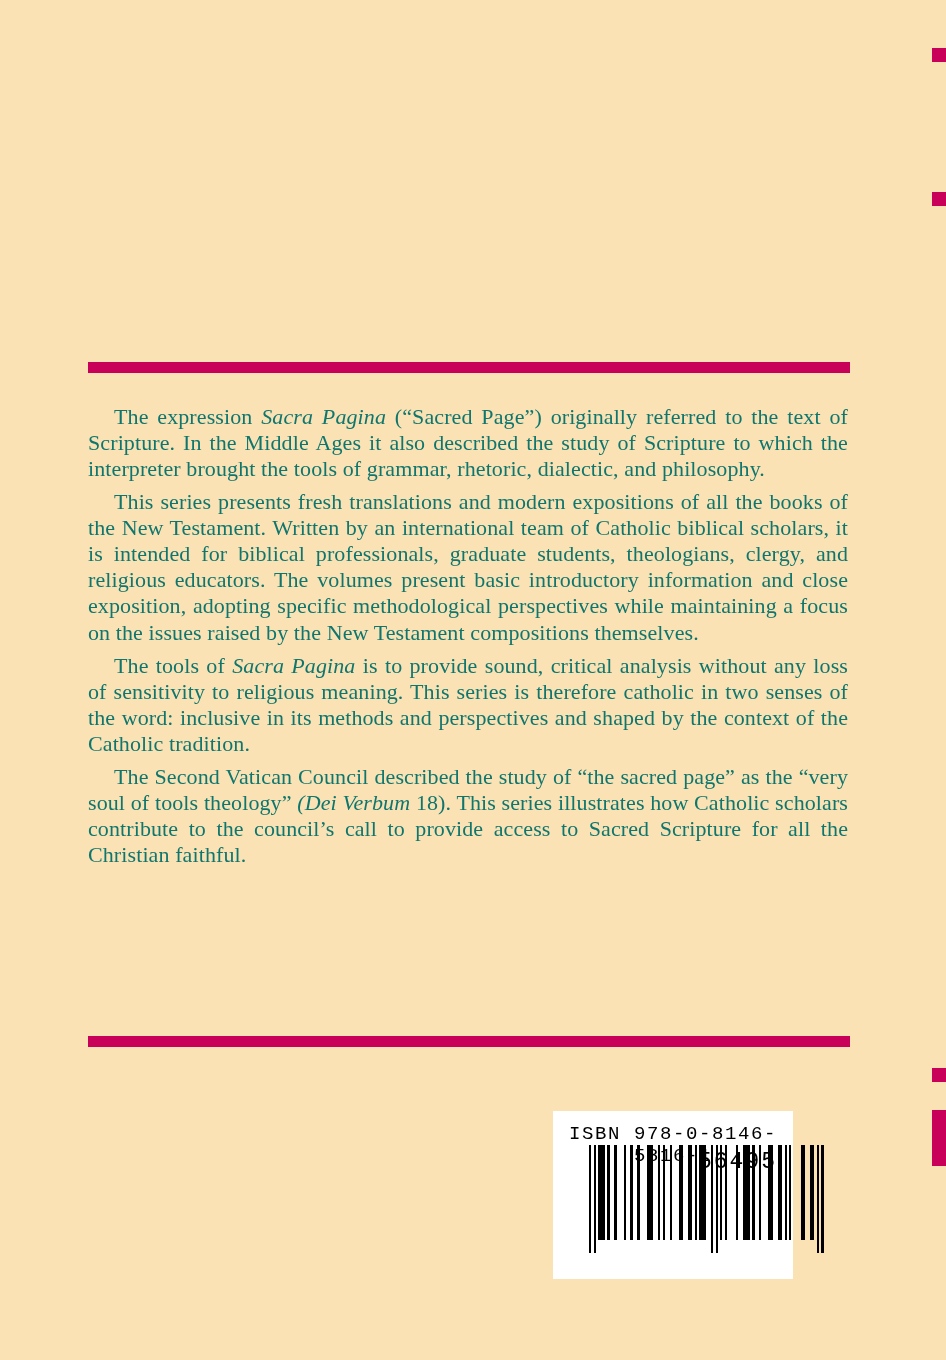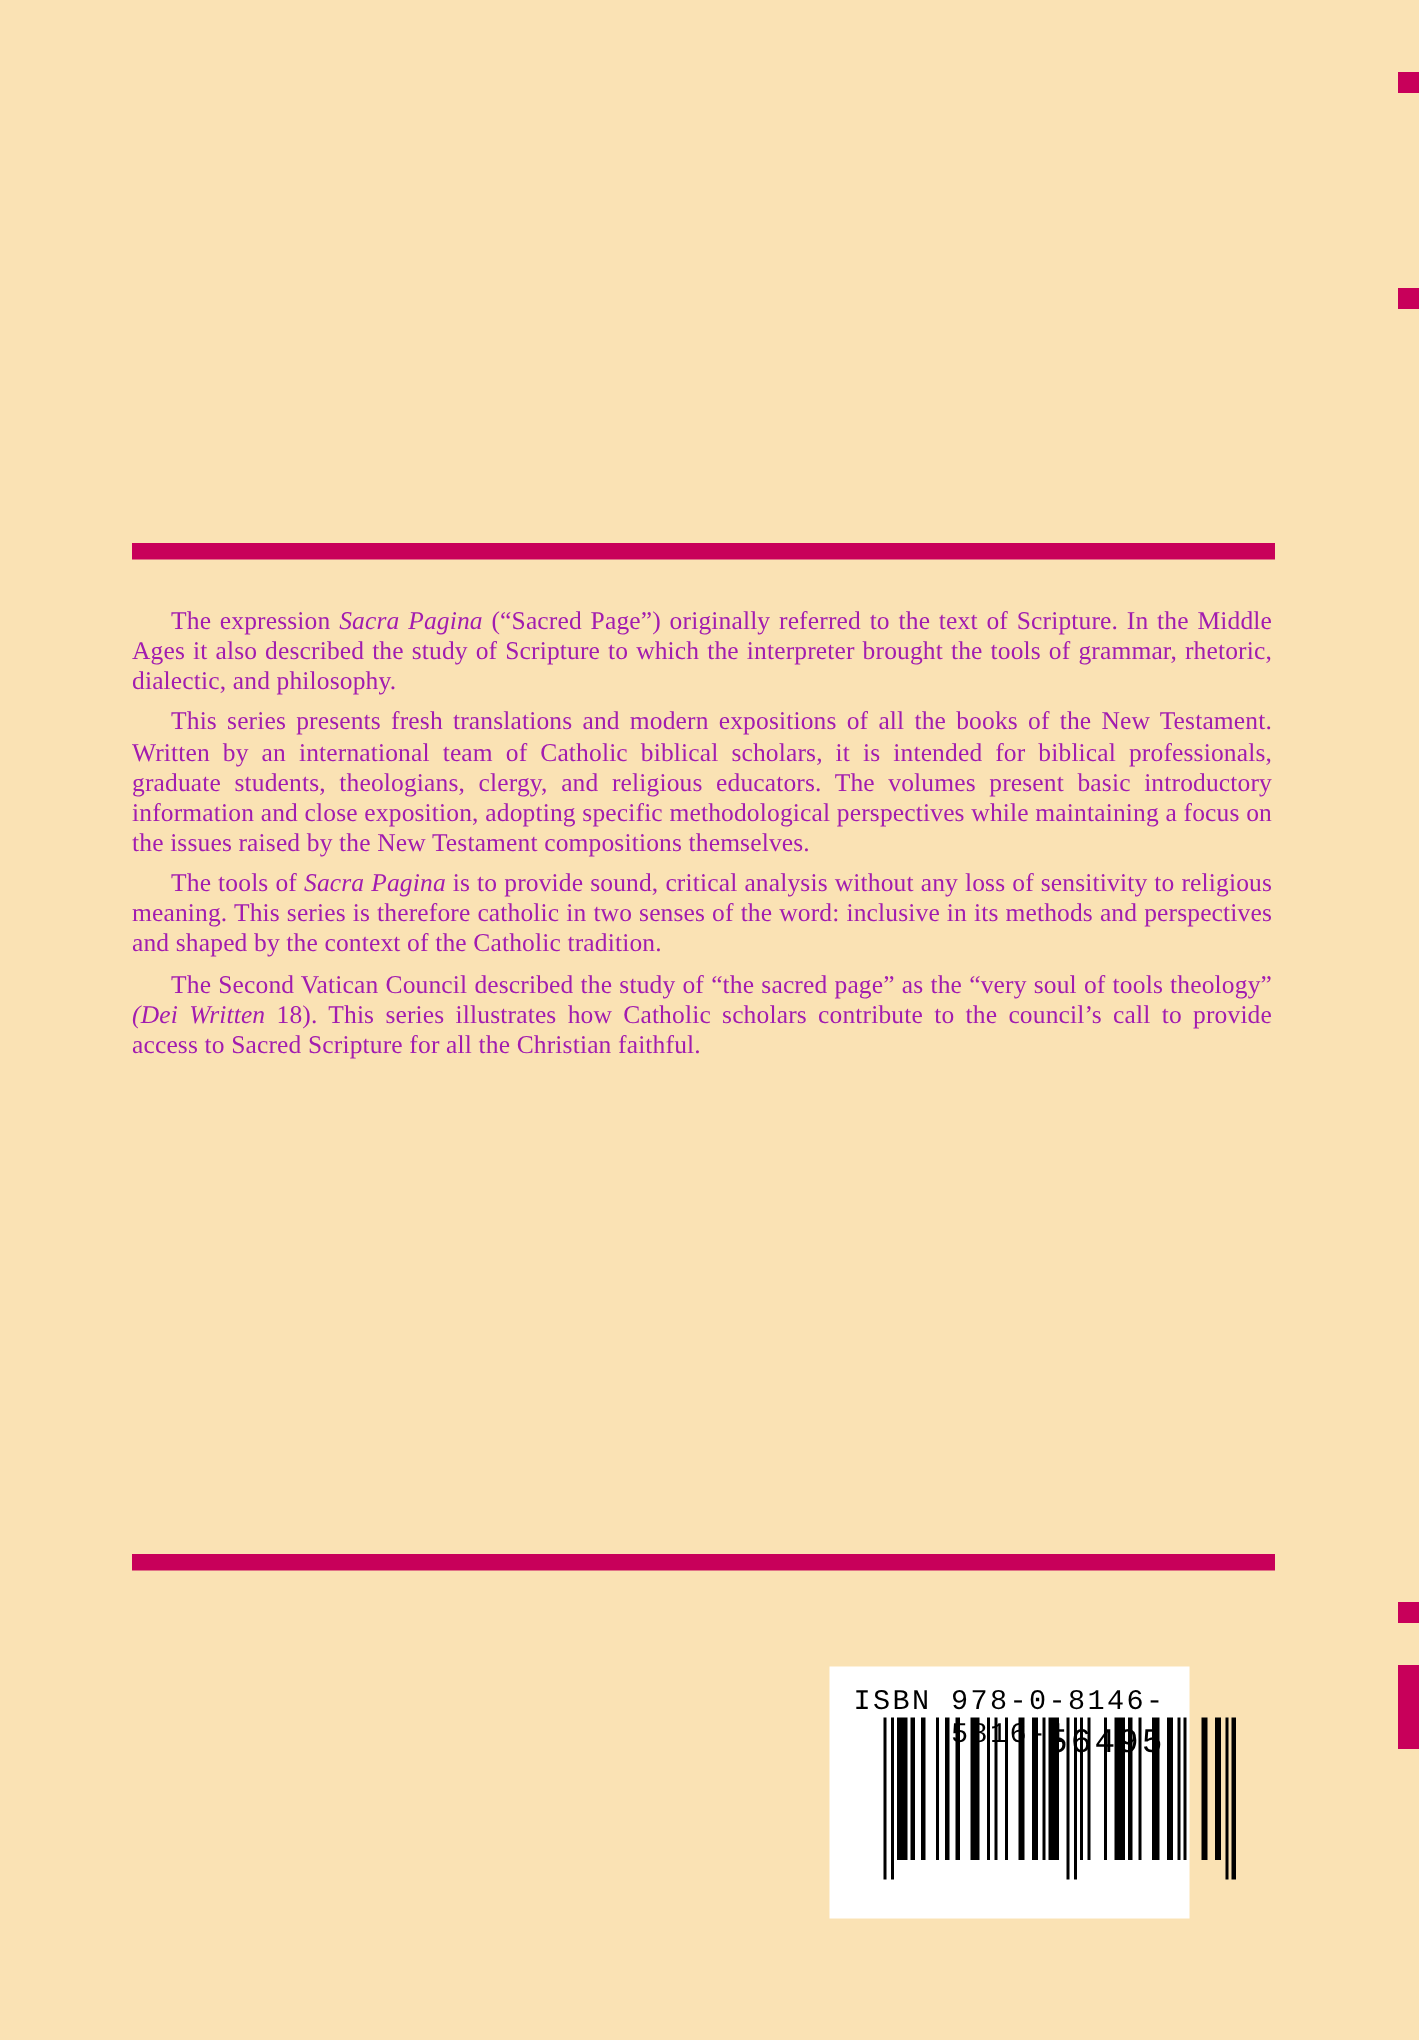--- a/index.html
+++ b/index.html
@@ -45,25 +45,25 @@
 
   .copy {
     position: absolute;
     left: 88px;
     top: 404px;
     width: 760px;
   }
   .copy p {
     margin: 0 0 7px 0;
     text-indent: 26px;
-    font-size: 17px;
+    font-size: 22px;
     line-height: 1.185;
     text-align: justify;
     letter-spacing: 0.1px;
-    color: #a21caf;
+    color: #0f766e;
   }
   .copy p:last-child { margin-bottom: 0; }
   .copy i { font-style: italic; }
 
   
   .barcode-block {
     position: absolute;
     left: 553px;
     top: 1111px;
     width: 240px;
@@ -125,21 +125,21 @@
   <div class="edge-mark m2"></div>
   <div class="edge-mark m3"></div>
   <div class="edge-mark m4"></div>
 
   <div class="rule top"></div>
 
   <div class="copy">
     <p><span>The expression </span><i>Sacra Pagina</i><span> (“Sacred Page”) originally referred to the text of Scripture. In the Middle Ages it also described the study of Scripture to which the interpreter brought the tools of grammar, rhetoric, dialectic, and philosophy.</span></p>
     <p><span>This series presents fresh translations and modern expositions of all the books of the New Testament. Written by an international team of Catholic biblical scholars, it is intended for biblical professionals, graduate students, theologians, clergy, and religious educators. The volumes present basic introductory information and close exposition, adopting specific methodological perspectives while maintaining a focus on the issues raised by the New Testament compositions themselves.</span></p>
     <p><span>The tools of </span><i>Sacra Pagina</i><span> is to provide sound, critical analysis without any loss of sensitivity to religious meaning. This series is therefore catholic in two senses of the word: inclusive in its methods and perspectives and shaped by the context of the Catholic tradition.</span></p>
-    <p><span>The Second Vatican Council described the study of “the sacred page” as the “very soul of tools theology” </span><i>(Dei Written</i><span> 18). This series illustrates how Catholic scholars contribute to the council’s call to provide access to Sacred Scripture for all the Christian faithful.</span></p>
+    <p><span>The Second Vatican Council described the study of “the sacred page” as the “very soul of tools theology” </span><i>(Dei Verbum</i><span> 18). This series illustrates how Catholic scholars contribute to the council’s call to provide access to Sacred Scripture for all the Christian faithful.</span></p>
   </div>
 
   <div class="rule bottom"></div>
 
   <div class="barcode-block">
     <div class="isbn-text">ISBN 978-0-8146-5816-1</div>
     <div class="ean5">56495</div>
     <div class="bars">
         <div class="bar" style="left: 0px; width: 2.3px; height: 100%;"></div>
         <div class="bar" style="left: 4.6px; width: 2.3px; height: 100%;"></div>

